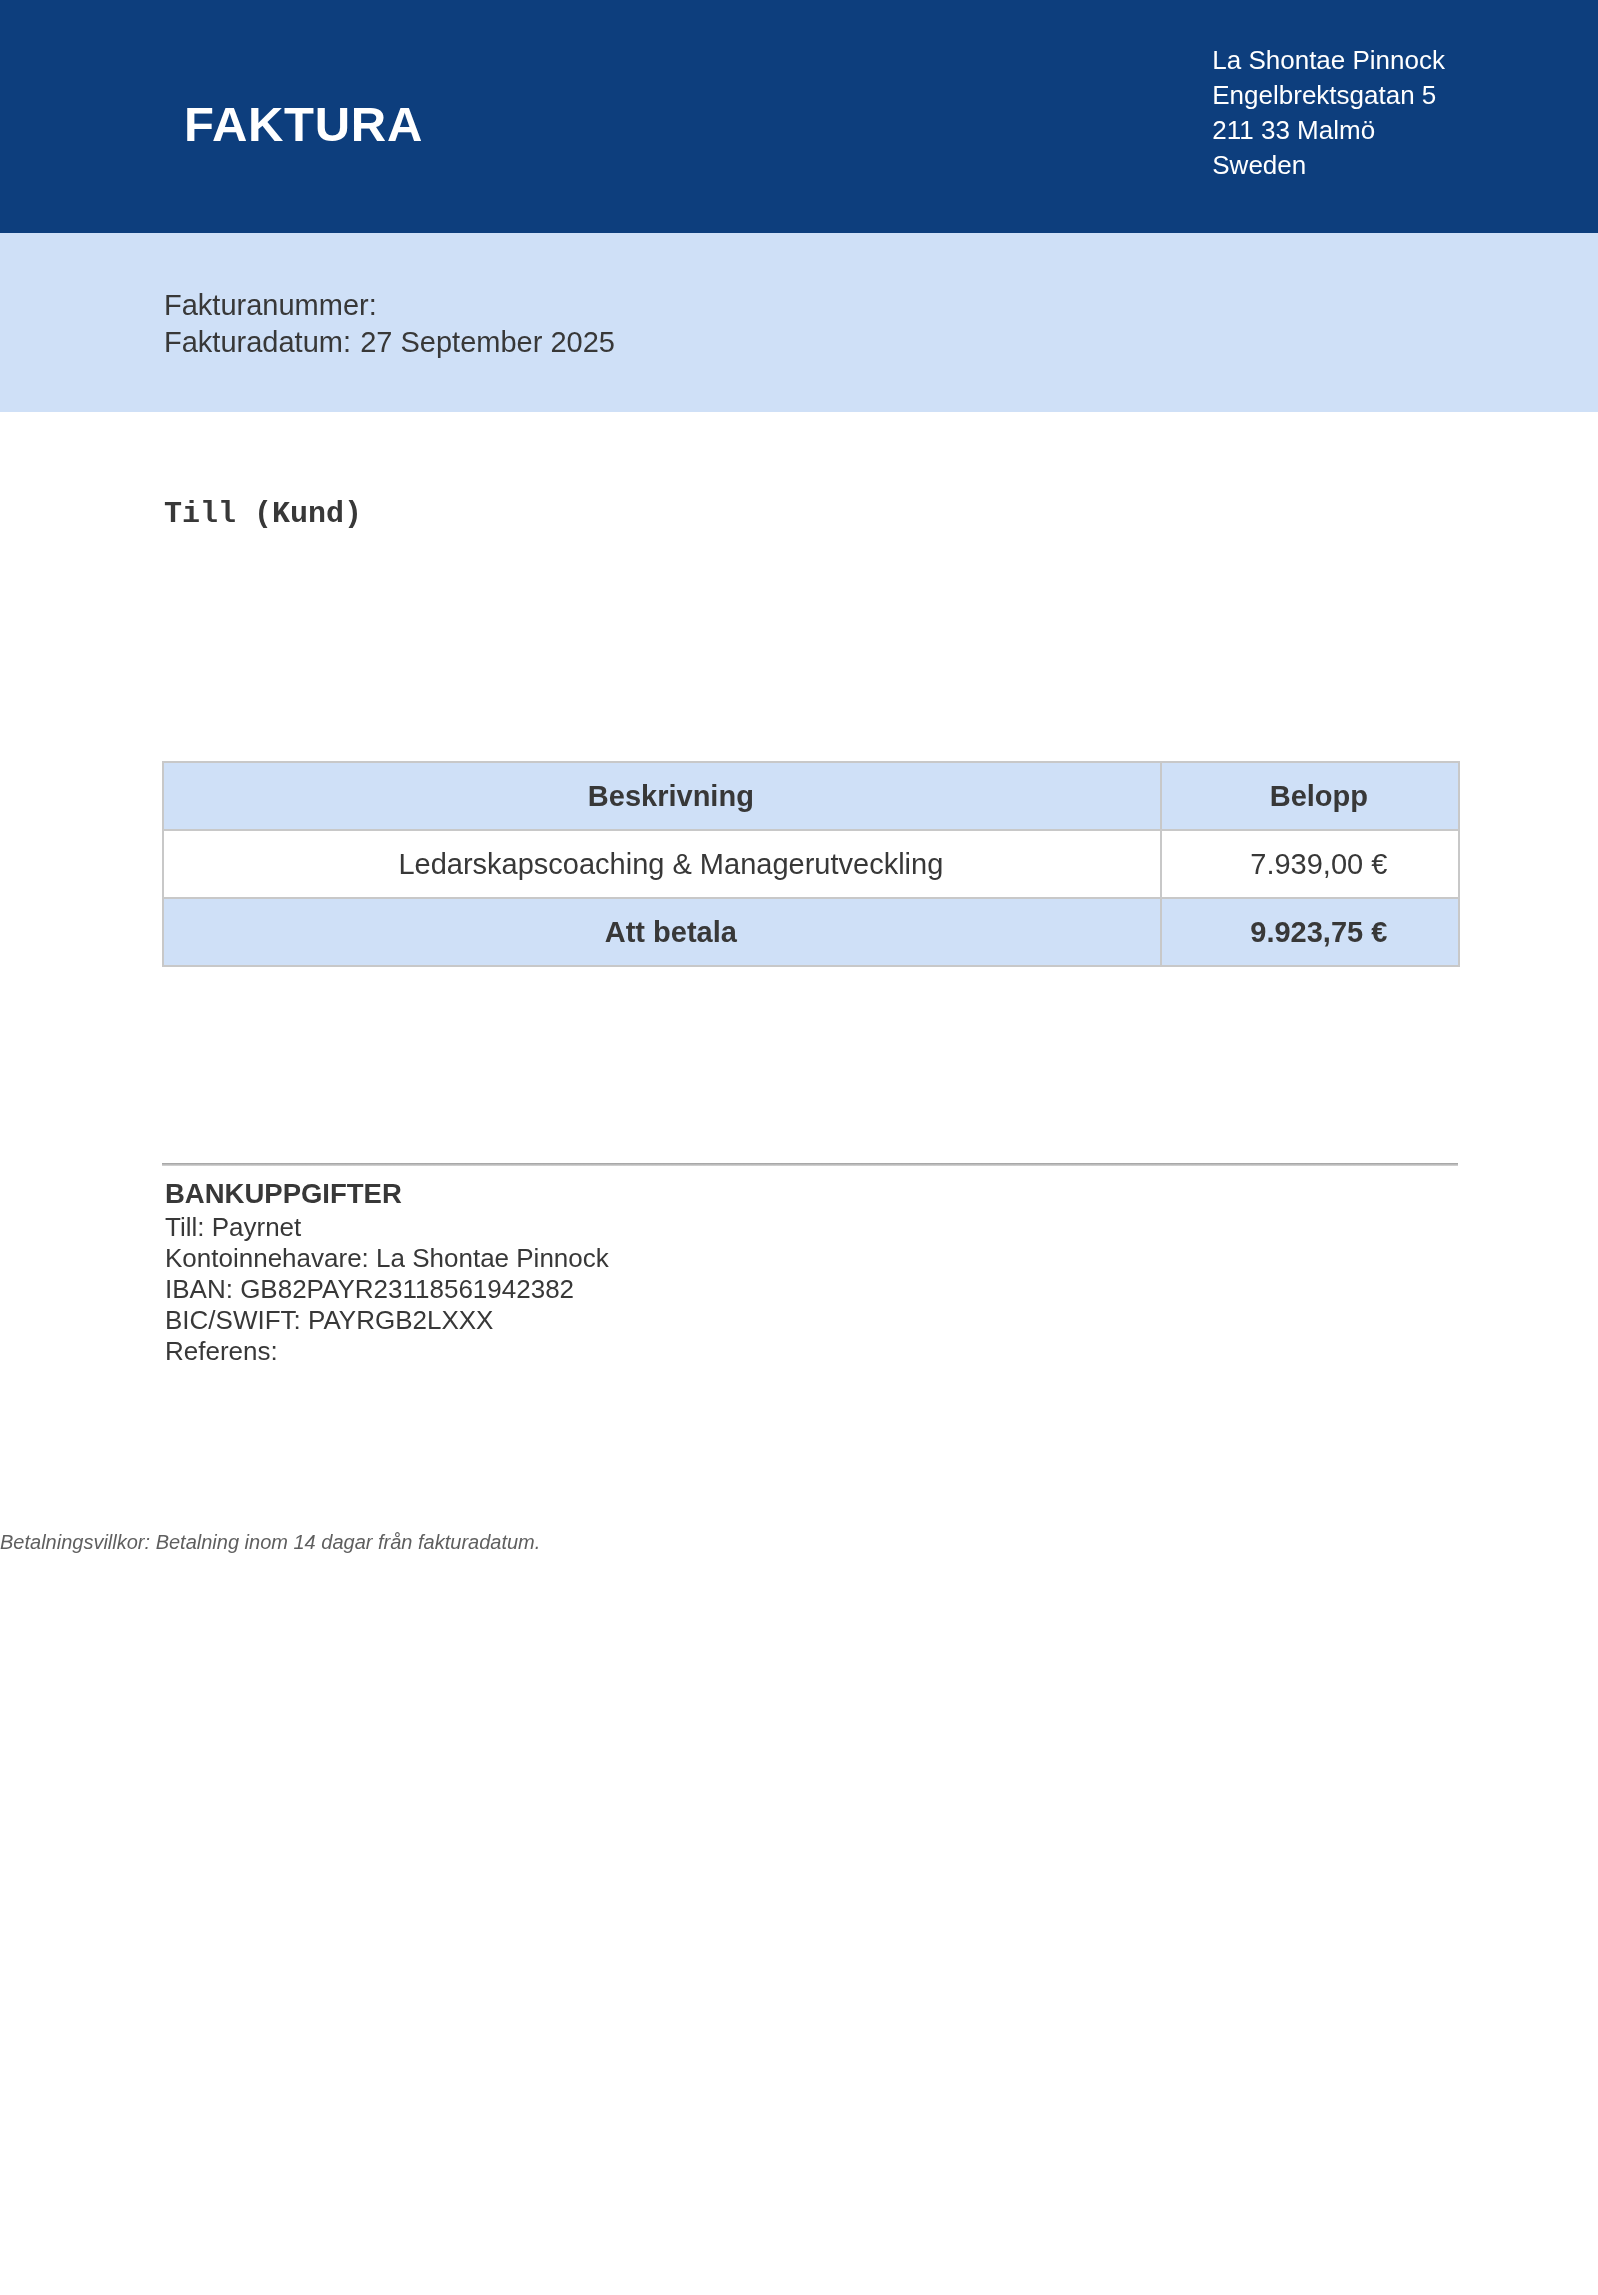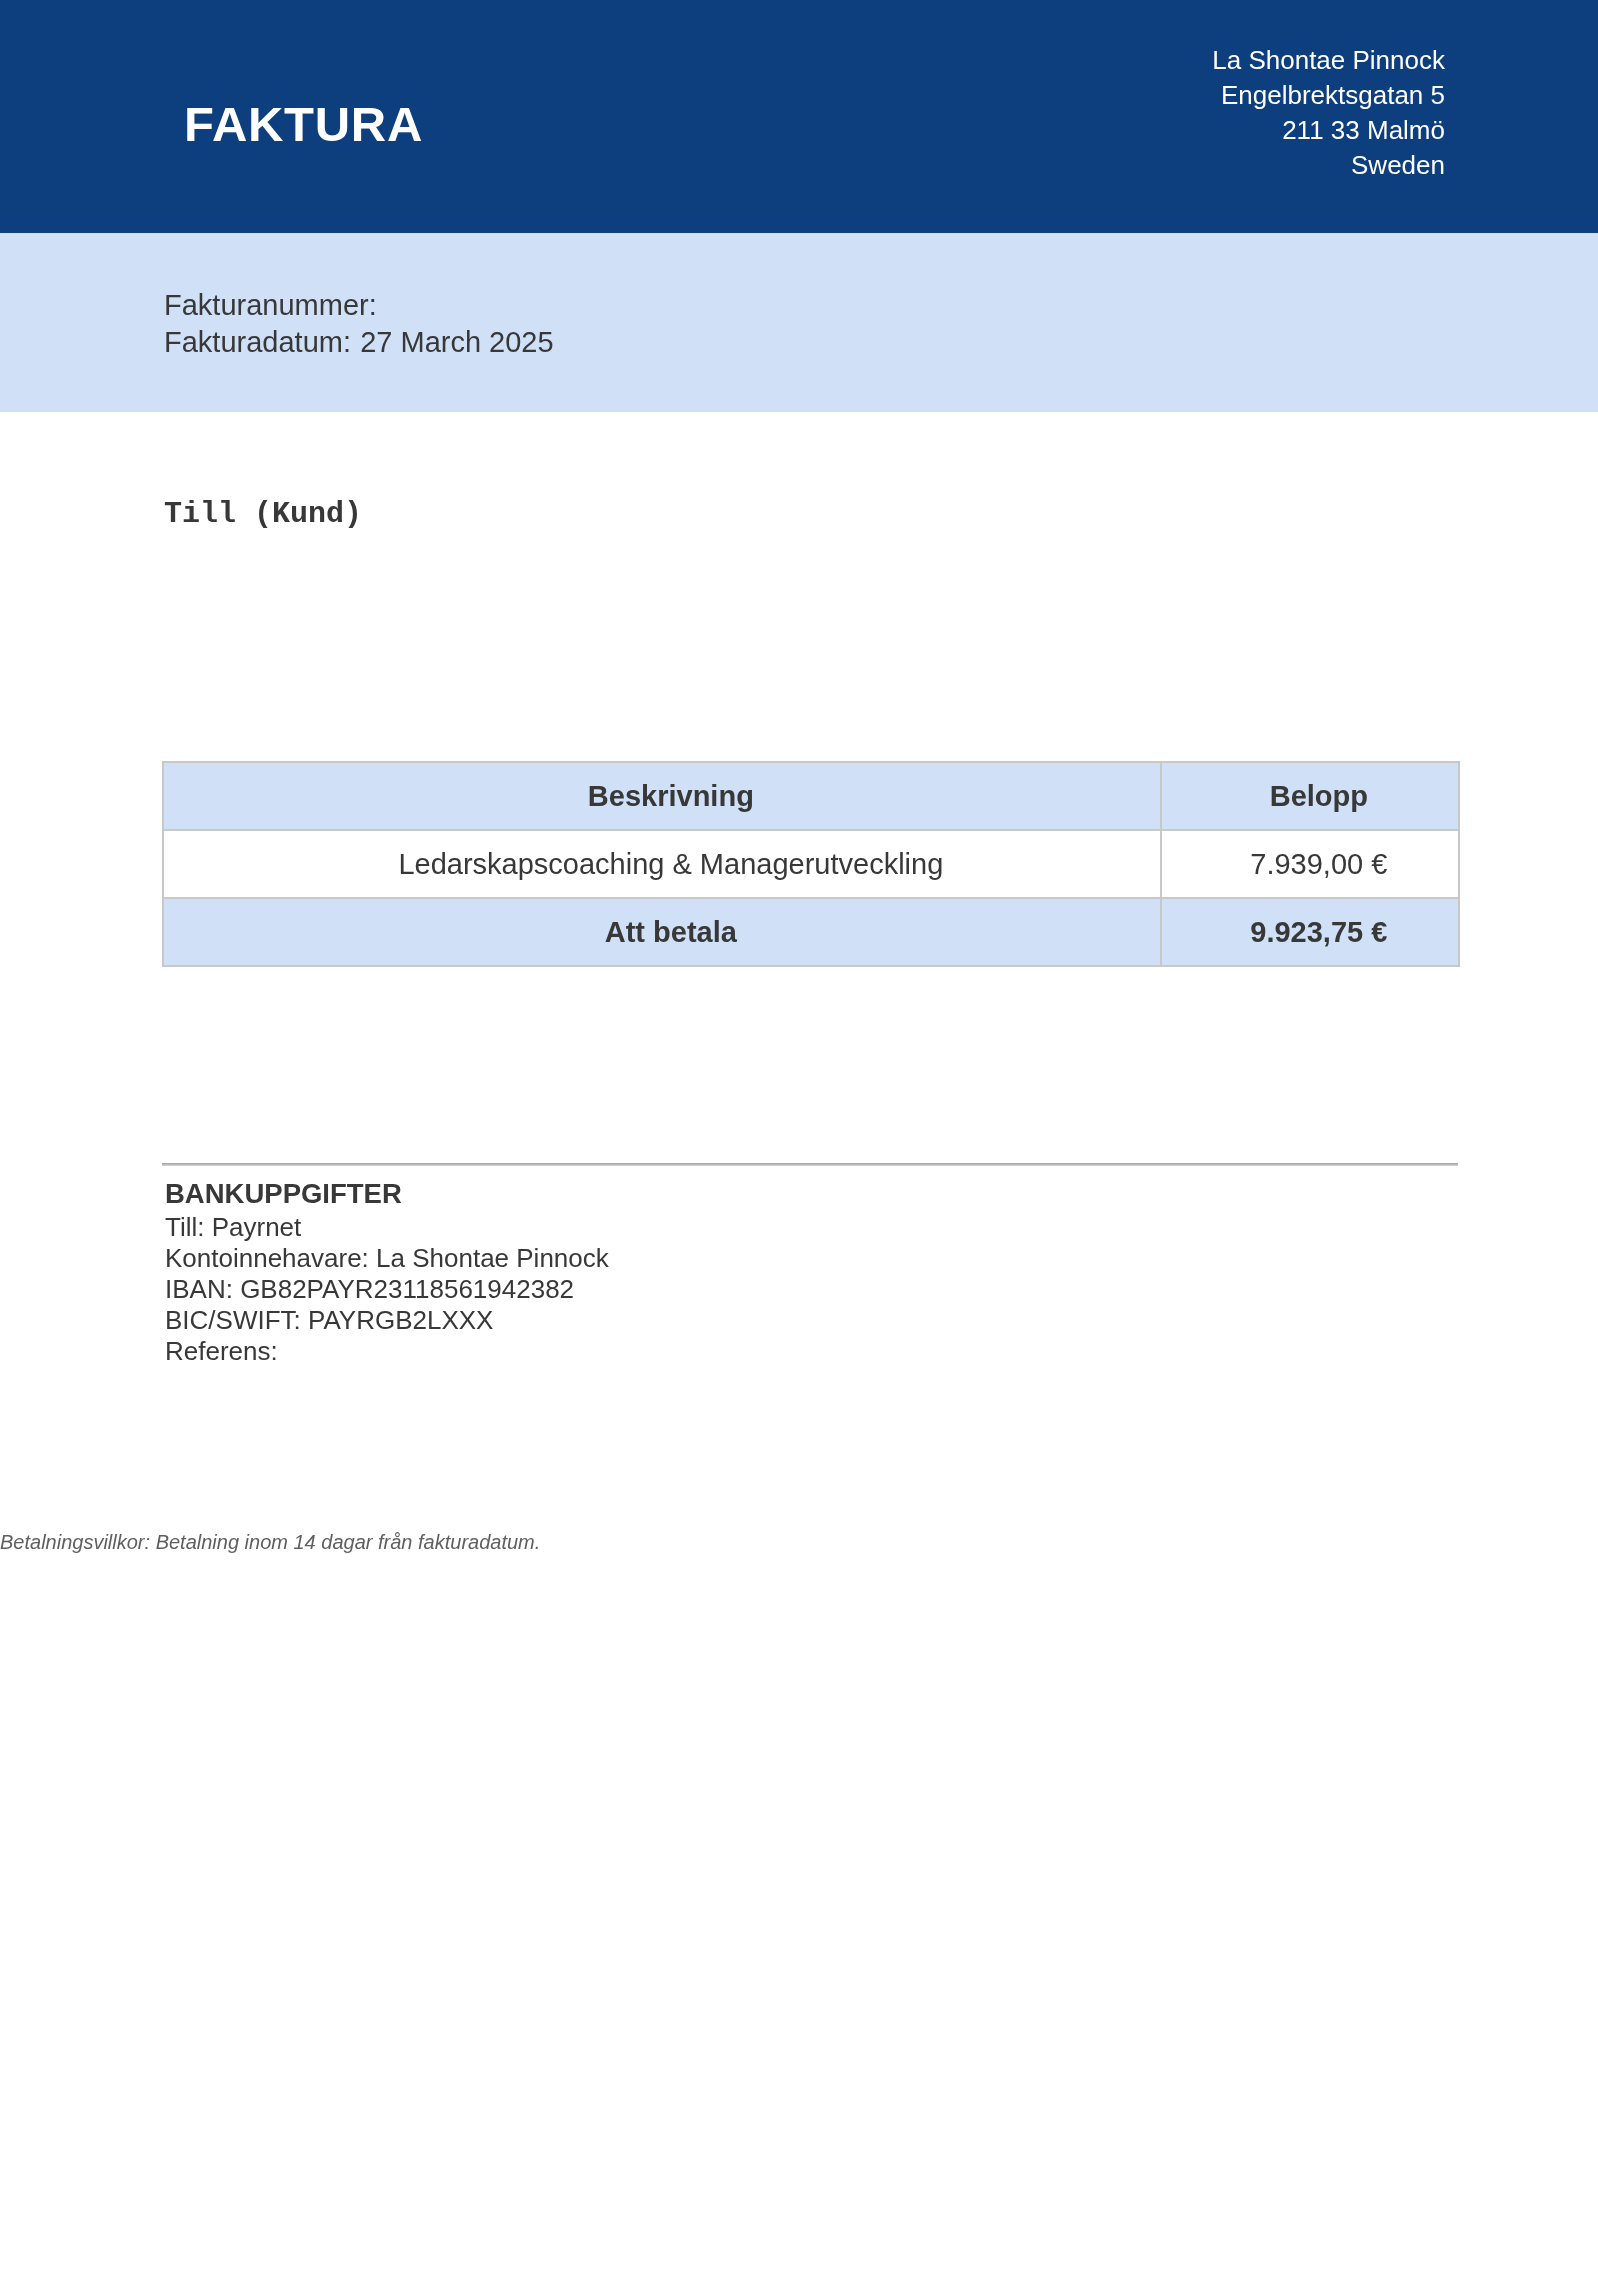--- a/index.html
+++ b/index.html
@@ -27,21 +27,21 @@
     left: 184px; top: 96px;
     font-size: 49px;
     font-weight: 700;
     color: #ffffff;
     letter-spacing: 0.7px;
     white-space: nowrap;
   }
   .sender-address {
     position: absolute;
     right: 154px; top: 43px;
-    text-align: right;
+    text-align: left;
     color: #ffffff;
     font-size: 26px;
     line-height: 35px;
     font-weight: 400;
   }
 
   
   .meta-band {
     position: absolute;
     left: 0; top: 233px;
@@ -141,21 +141,21 @@
       <div>Sweden</div>
     </div>
   </header>
 
   <section class="meta-band">
     <div class="meta-content">
       <div class="meta-line">
         <span class="lbl">Fakturanummer:</span><span></span>
       </div>
       <div class="meta-line">
-        <span class="lbl">Fakturadatum:</span><span>27 March 2025</span>
+        <span class="lbl">Fakturadatum:</span><span>27 September 2025</span>
       </div>
     </div>
   </section>
 
   <h2 class="recipient-heading">Till (Kund)</h2>
 
   <table class="items-table">
     <colgroup>
       <col style="width:998px">
       <col style="width:298px">

